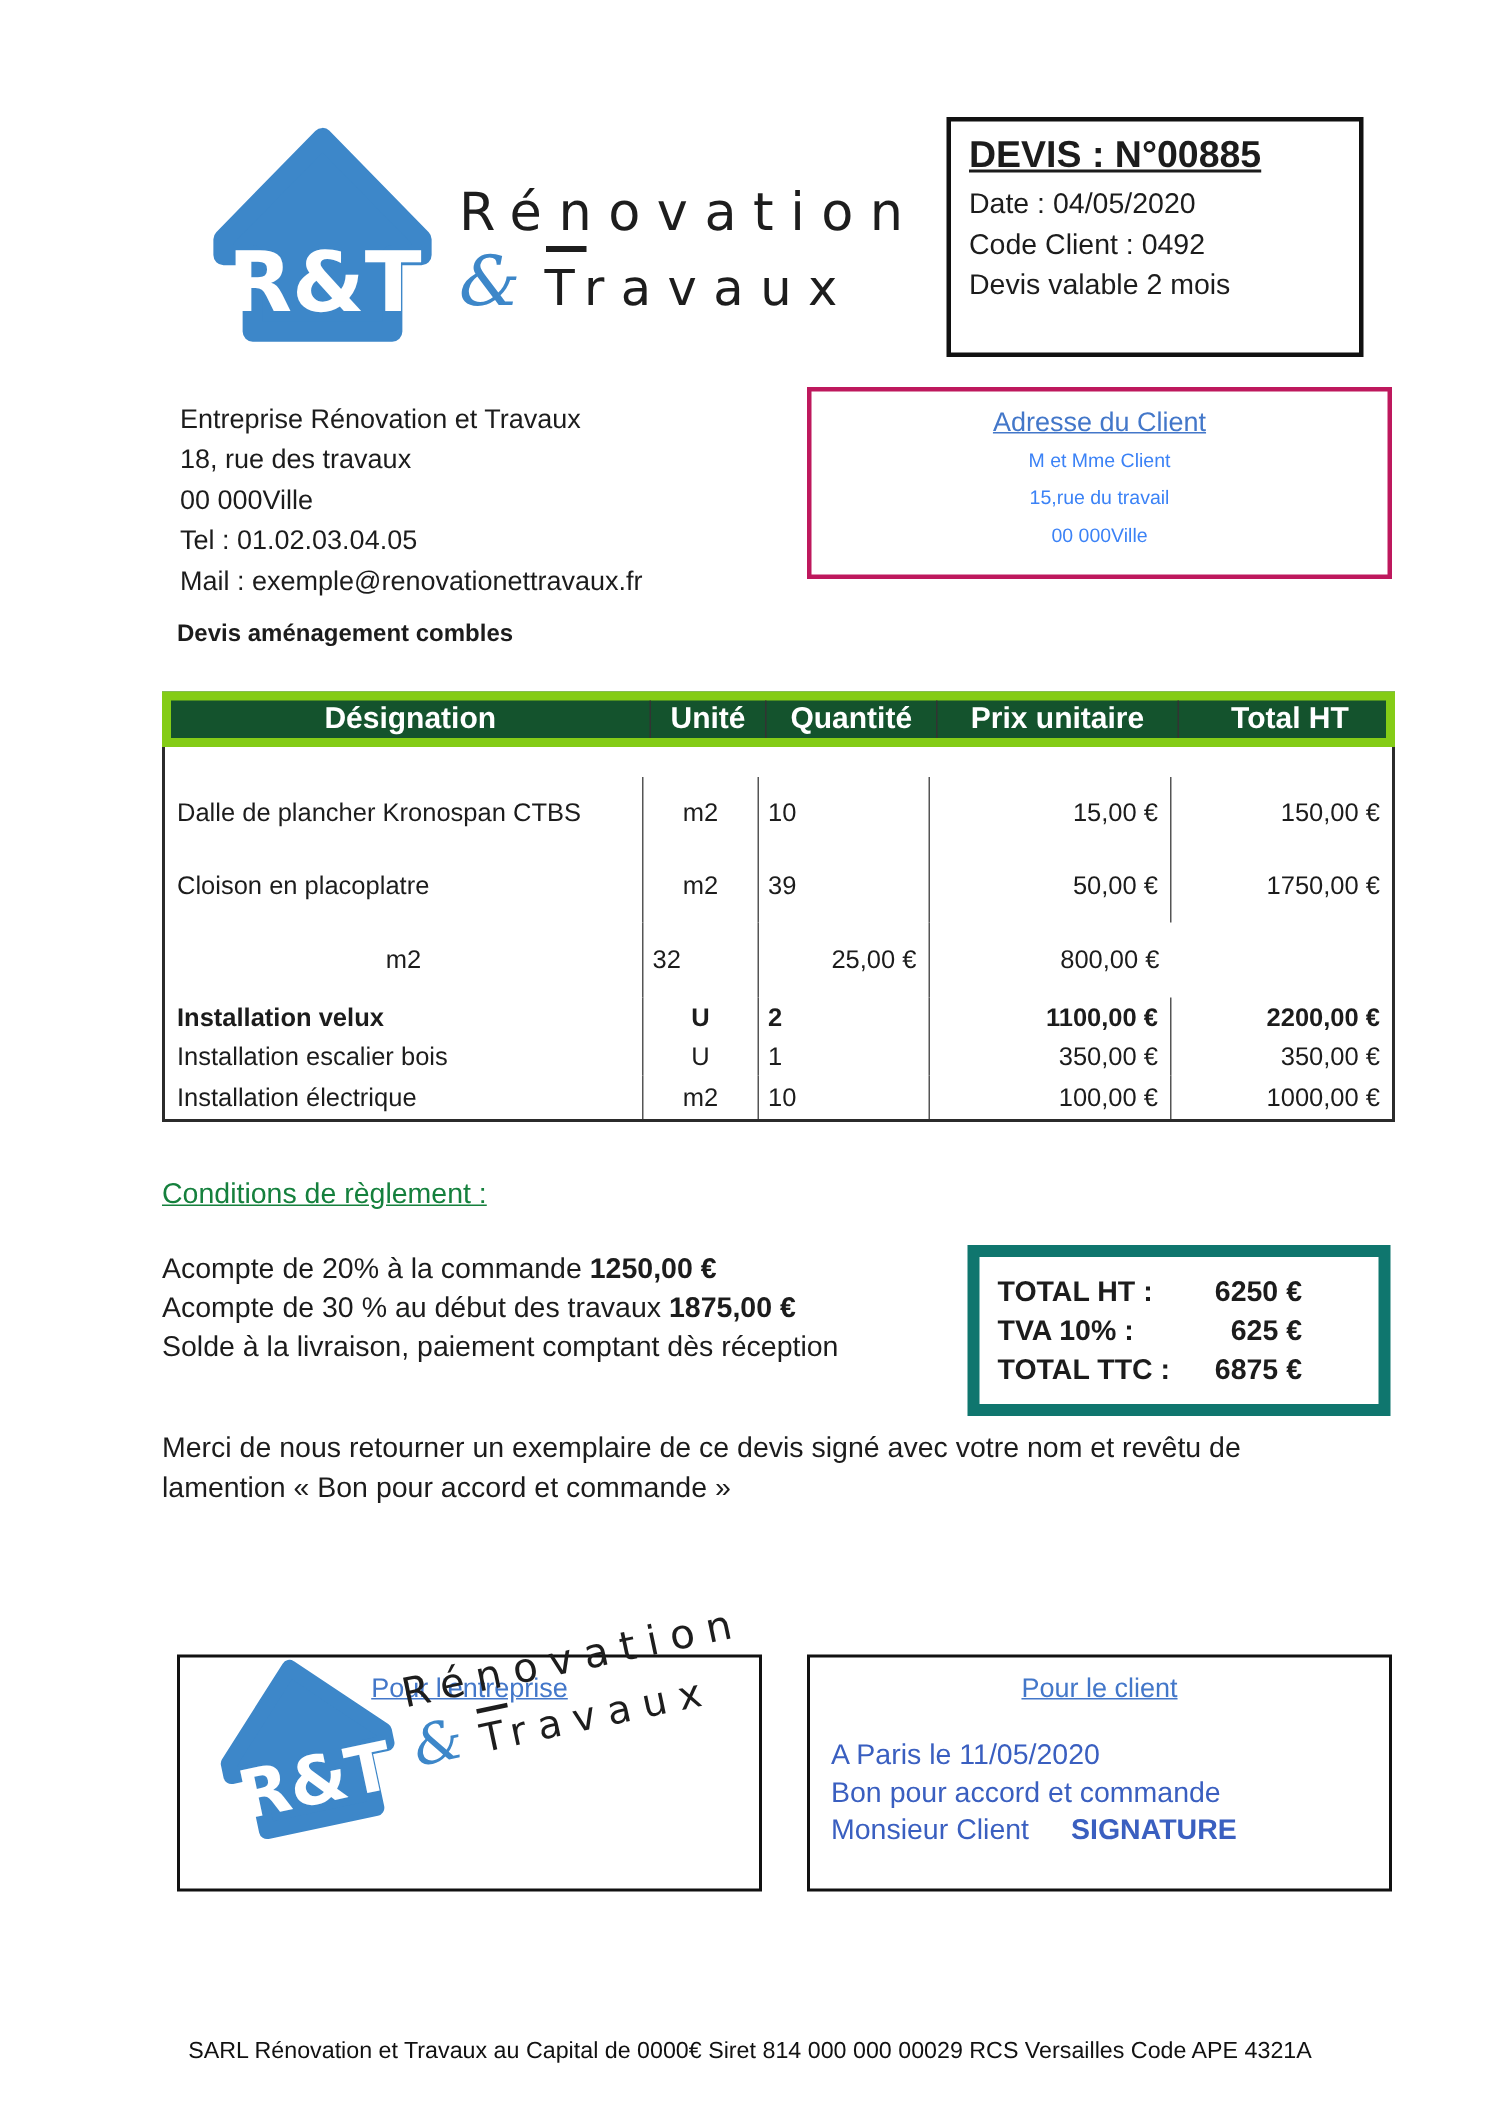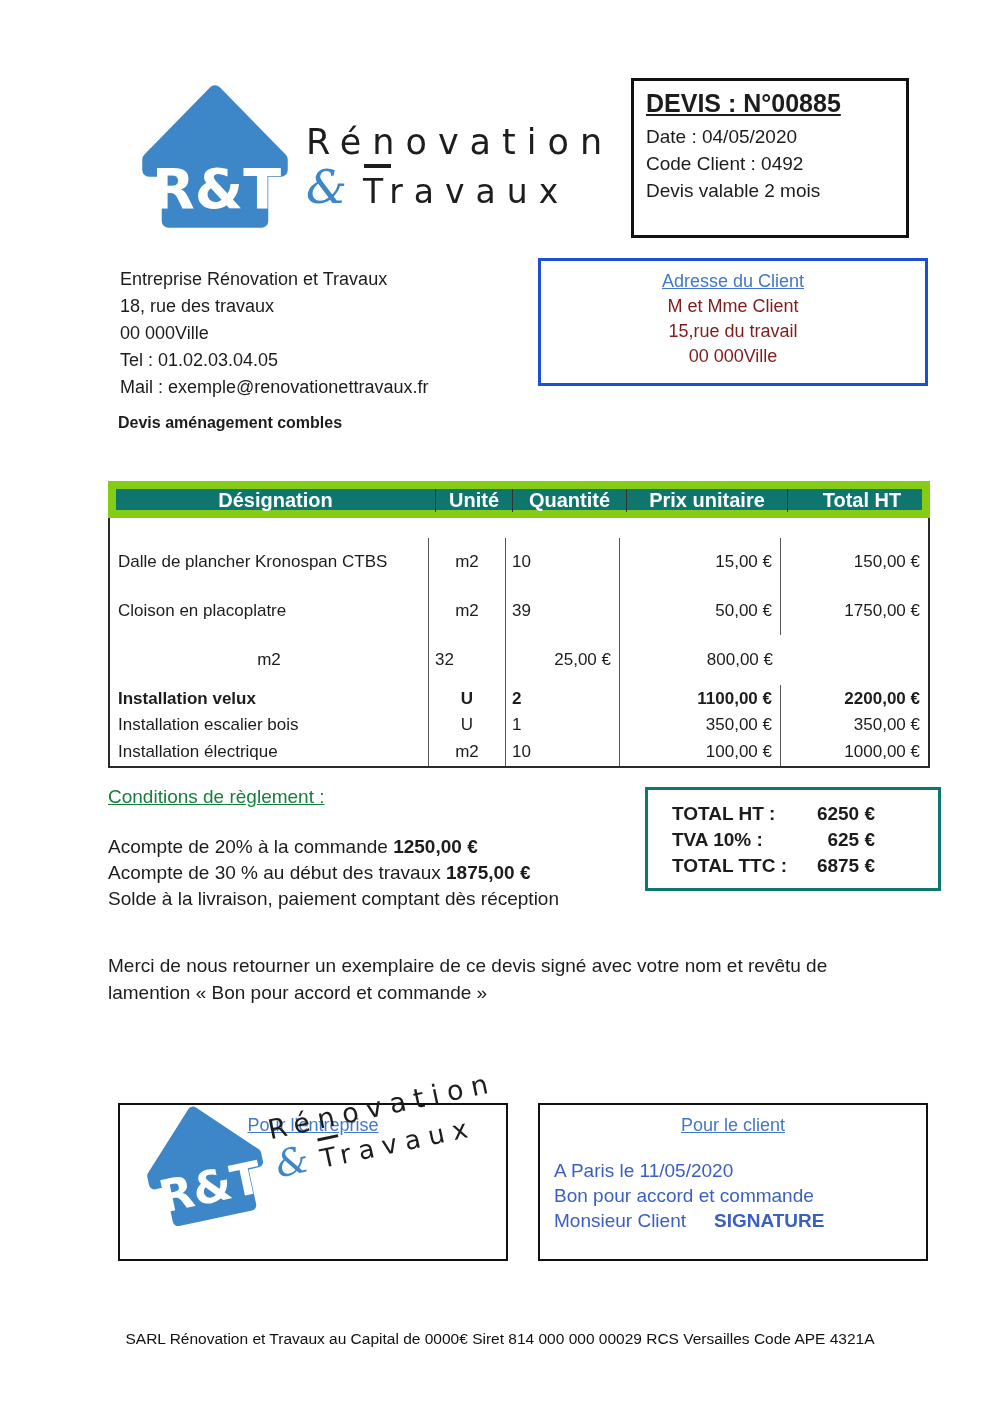--- a/index.html
+++ b/index.html
@@ -22,29 +22,29 @@
   .wordmark .tbar{position:absolute;left:1px;top:-8px;width:27px;height:4px;background:#1d1d1d;}
   
   .devis-box{position:absolute;left:631px;top:78px;width:248px;height:138px;
     border:3px solid #111;padding:8px 12px;}
   .devis-box .title{font-size:25px;font-weight:bold;text-decoration:underline;margin-bottom:5px;}
   .devis-box .line{font-size:19px;line-height:27px;}
   
   .company{position:absolute;left:120px;top:266px;font-size:18px;line-height:27px;}
   
   .client-box{position:absolute;left:538px;top:258px;width:364px;height:106px;
-    border:3px solid #1d4ed8;text-align:center;padding:8px 10px;}
+    border:3px solid #be185d;text-align:center;padding:8px 10px;}
   .client-box .title{color:#4377c9;text-decoration:underline;font-size:18px;line-height:25px;}
-  .client-box .line{font-size:18px;line-height:25px;color:#7f1d1d;}
+  .client-box .line{font-size:13px;line-height:25px;color:#3b82f6;}
   
   .doc-title{position:absolute;left:118px;top:414px;font-size:16px;font-weight:bold;}
   
   .quote-table{position:absolute;left:108px;top:461px;width:822px;}
   .thead{display:grid;grid-template-columns:320px 77px 114px 161px 148px;
-    background:#0f766e;border:8px solid #84cc16;box-sizing:border-box;height:37px;margin-top:20px;}
+    background:#14532d;border:6px solid #84cc16;box-sizing:border-box;height:37px;}
   .thead .hc{color:#fff;font-weight:bold;font-size:20px;display:flex;align-items:center;justify-content:center;
     border-right:1px solid #333;}
   .thead .hc:last-child{border-right:none;}
   .tbody{border:2px solid #2b2b2b;border-top:none;box-sizing:border-box;padding-top:20px;}
   .trow{display:grid;grid-template-columns:319px 77px 114px 161px 147px;font-size:17px;}
   .trow:nth-of-type(1){height:48px;}
   .trow:nth-of-type(2){height:49px;}
   .trow:nth-of-type(3){height:50px;}
   .trow:nth-of-type(4){height:27px;font-weight:bold;}
   .trow:nth-of-type(5){height:25px;}
@@ -53,22 +53,22 @@
   .trow .c:last-child{border-right:none;}
   .c.left{padding-left:8px;justify-content:flex-start;}
   .c.center{justify-content:center;}
   .c.qty{padding-left:6px;justify-content:flex-start;text-align:right;}
   .c.right{padding-right:8px;justify-content:flex-end;}
   
   .conditions{position:absolute;left:108px;top:786px;font-size:19px;}
   .conditions .title{color:#15803d;text-decoration:underline;font-size:19px;}
   .conditions .lines{margin-top:26px;line-height:26px;}
   
-  .totals-box{position:absolute;left:645px;top:787px;width:242px;height:76px;
-    border:3px solid #0f766e;padding:11px 24px;}
+  .totals-box{position:absolute;left:645px;top:830px;width:242px;height:76px;
+    border:8px solid #0f766e;padding:11px 12px;}
   .totals-box .trow2{display:flex;font-weight:bold;font-size:19px;line-height:26px;}
   .totals-box .lbl{width:125px;}
   .totals-box .val{width:78px;text-align:right;}
   
   .thanks{position:absolute;left:108px;top:952px;width:800px;font-size:19px;line-height:27px;}
   
   .sign-box{position:absolute;top:1103px;width:362px;height:138px;border:2.5px solid #111;padding:8px 12px;}
   .sign-left{left:118px;}
   .sign-right{left:538px;}
   .sign-title{display:block;text-align:center;font-size:18px;color:#4377c9;text-decoration:underline;margin-top:2px;}
@@ -77,21 +77,21 @@
   .sig-label{font-weight:bold;margin-left:28px;}
   
   .sig-logo{position:absolute;left:150px;top:1102px;display:flex;transform:rotate(-12deg);transform-origin:60px 90px;}
   .sig-logo .house{width:120px;height:122px;}
   .sig-logo .wordmark{margin-left:10px;padding-top:26px;}
   .sig-logo .w1{font-size:27px;letter-spacing:8px;}
   .sig-logo .amp{font-size:37px;}
   .sig-logo .w2{font-size:26px;letter-spacing:8px;margin-left:12px;}
   .sig-logo .tbar{width:21px;height:3px;top:-6px;}
   
-  .footer{position:absolute;left:0;top:1330px;width:1000px;text-align:center;font-size:15.5px;color:#111;}
+  .footer{position:absolute;left:0;top:1359px;width:1000px;text-align:center;font-size:15.5px;color:#111;}
 </style>
 </head>
 <body>
 
 <div class="page">
 
   <div class="logo-main">
     <svg class="house" viewBox="0 0 100 100">
       <path d="M50 6 L94 51 L94 58 L81 58 L81 92 L19 92 L19 58 L6 58 L6 51 Z" fill="#3d87c9" stroke="#3d87c9" stroke-width="9" stroke-linejoin="round"></path>
       <text x="51" y="83" text-anchor="middle" font-size="37" font-weight="bold" fill="#ffffff" font-family="DejaVu Sans, sans-serif">R&amp;T</text>

